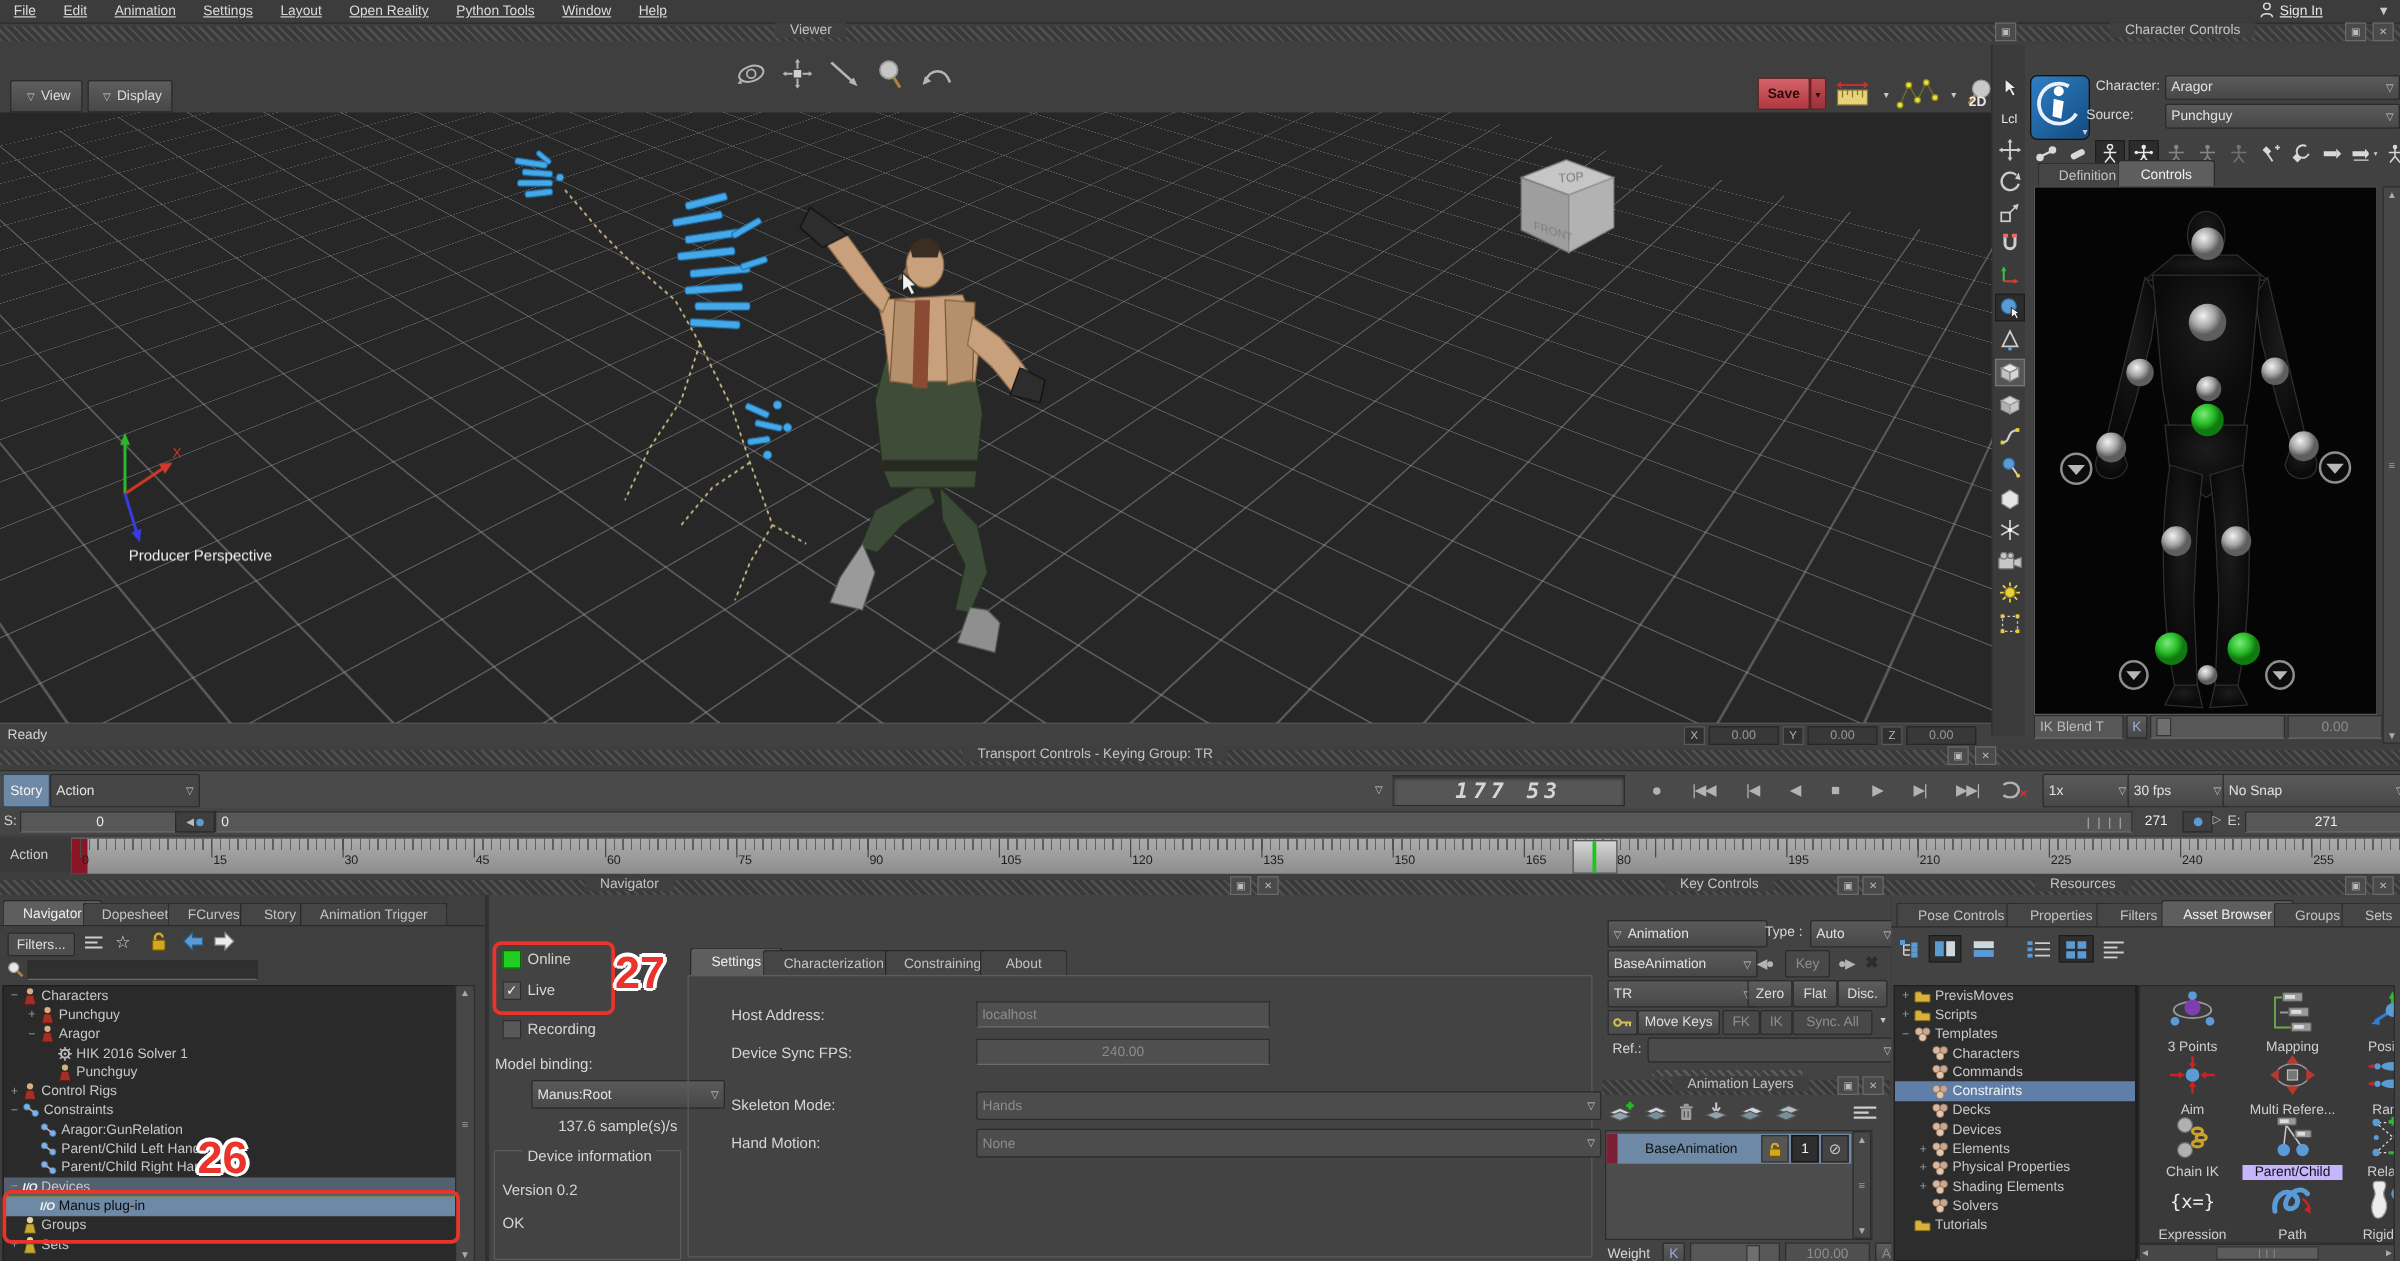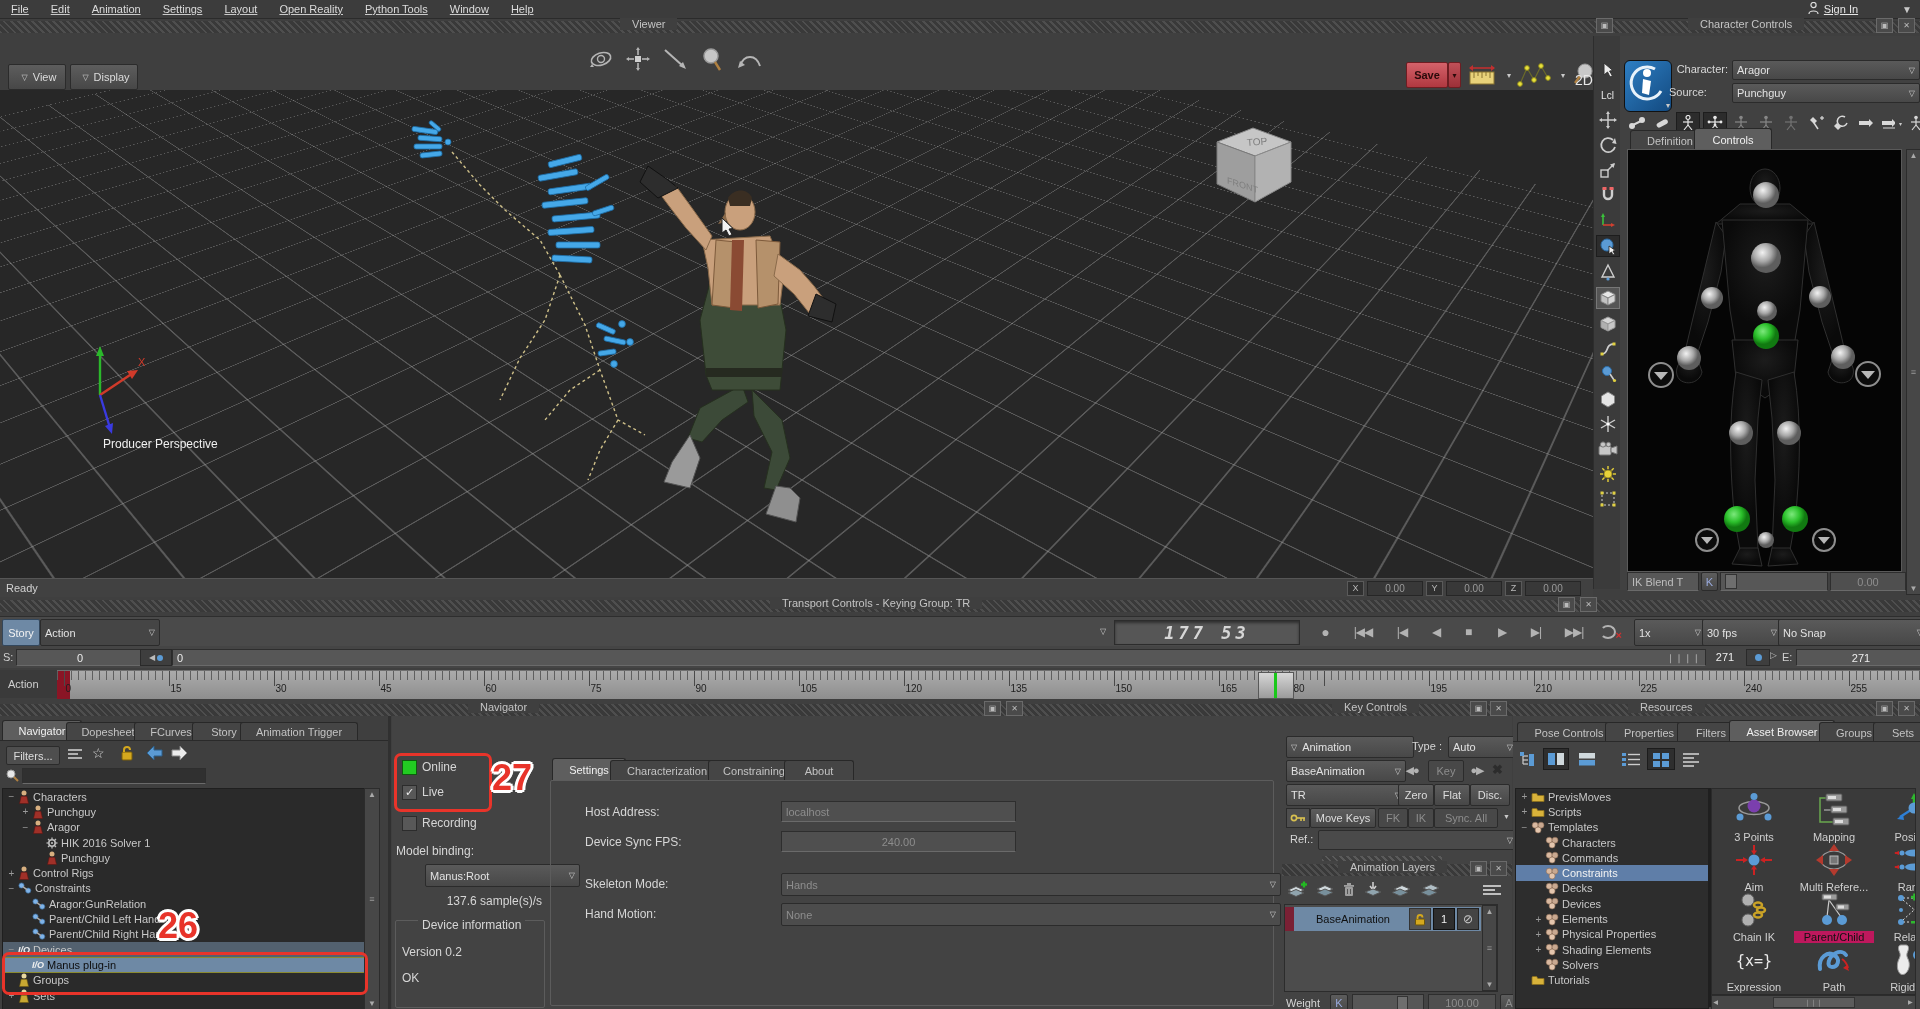--- a/index.html
+++ b/index.html
@@ -63,21 +63,21 @@
   .trow{display:flex;align-items:center;height:15.3px;white-space:nowrap;color:#c8c8c8;}
   .trow .exp{width:11px;color:#9a9a9a;font-size:10px;text-align:center;flex:none;}
   .trow .ticon{margin:0 3px 0 1px;display:inline-flex;flex:none;align-items:center;}
   .trow .ticon.io{color:#f0f0f0;font-weight:bold;font-size:9px;font-style:italic;}
   .trow.thl{background:#53616f;}
   .trow.tsel{background:#6e89a5;color:#0d0d0d;box-shadow:inset 0 1px 0 #8a8a30, inset 0 -1px 0 #8a8a30;}
   .trow.rsel{background:#5f7ea8;color:#f2f2f2;}
   
   .acell{position:absolute;width:80px;text-align:center;color:#cfcfcf;}
   .acell .albl{margin-top:2px;font-size:11px;white-space:nowrap;}
-  .acell.asel .albl{background:#be185d;color:#111;}
+  .acell.asel .albl{background:#c4b5fd;color:#111;}
   
   .sbar{background:#474747;border:1px solid #2c2c2c;display:flex;flex-direction:column;align-items:center;justify-content:space-between;}
   .sarrow{color:#aaa;font-size:8px;height:11px;display:flex;align-items:center;}
   .sgrip{color:#999;font-size:9px;letter-spacing:0;}
   
   .annbox{border:3px solid #e8342a;border-radius:7px;background:transparent;}
   .annnum{color:#e8342a;font-size:36px;font-weight:bold;font-family:"Liberation Sans",sans-serif;
           text-shadow:-2px -2px 0 #fff,2px -2px 0 #fff,-2px 2px 0 #fff,2px 2px 0 #fff,0 -3px 0 #fff,0 3px 0 #fff,-3px 0 0 #fff,3px 0 0 #fff;}
   
   .grouplbl{color:#d6d6d6;font-size:12px;}
@@ -209,21 +209,21 @@
             <circle cx="31" cy="16" r="2.4"></circle>
           </g>
         </svg>
       </span>
     <span class="caret">▾</span>
     <span class="iconbtn" style="position:relative;">
         <svg width="26" height="26">
           <circle cx="14" cy="9" r="7" fill="#d8d8d8" fill-opacity=".9" stroke="#999"></circle>
           <line x1="9" y1="14" x2="4" y2="21" stroke="#b08040" stroke-width="2.4"></line>
         </svg>
-        <span style="position:absolute;left:4px;bottom:0;font-size:14px;font-weight:normal;color:#e8e8e8;">2D</span>
+        <span style="position:absolute;left:4px;bottom:0;font-size:11px;font-weight:bold;color:#e8e8e8;">2D</span>
       </span>
     <span class="iconbtn">
         <svg width="28" height="26">
           <path d="M4 20 C10 22 18 20 22 12 C24 8 25 6 26 4" fill="none" stroke="#c89858" stroke-width="2.4"></path>
           <path d="M3 22 L8 21 L5 18Z" fill="#7a5a28"></path>
         </svg>
       </span>
   </div>
 
   <div id="vp" class="abs">

